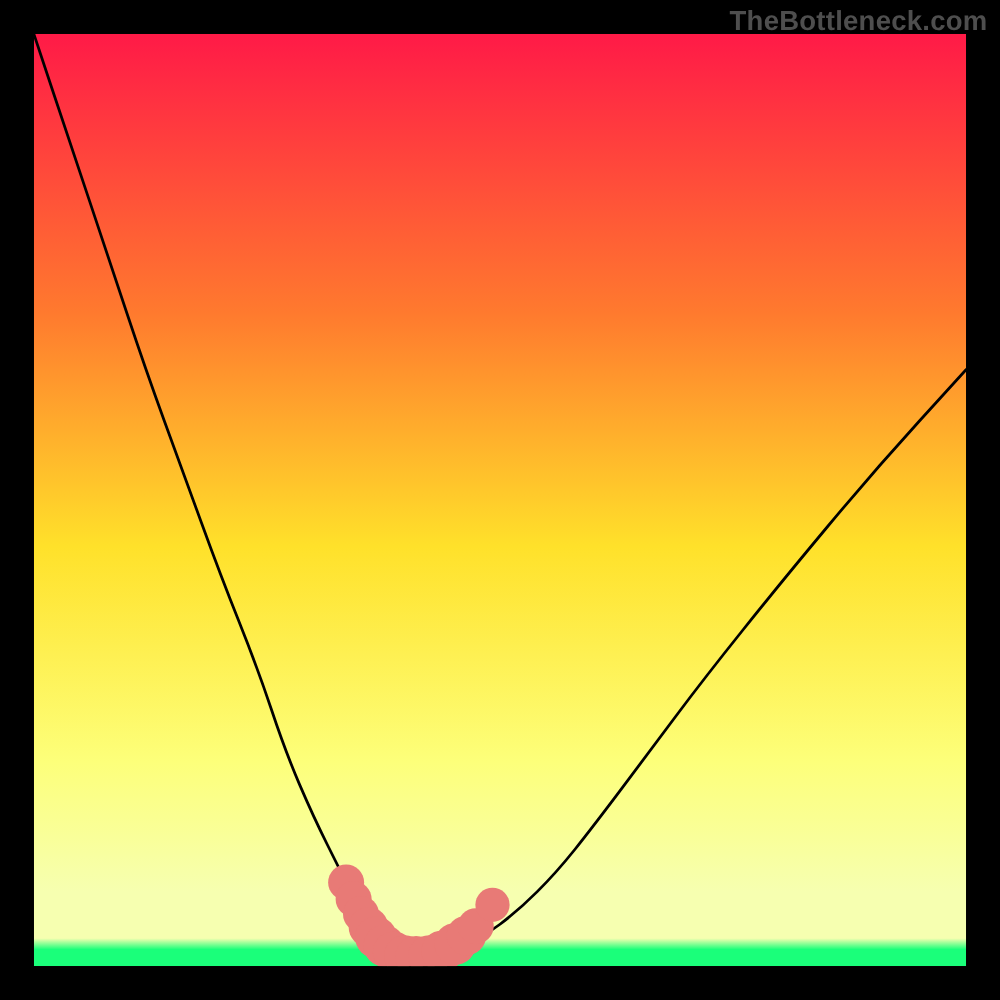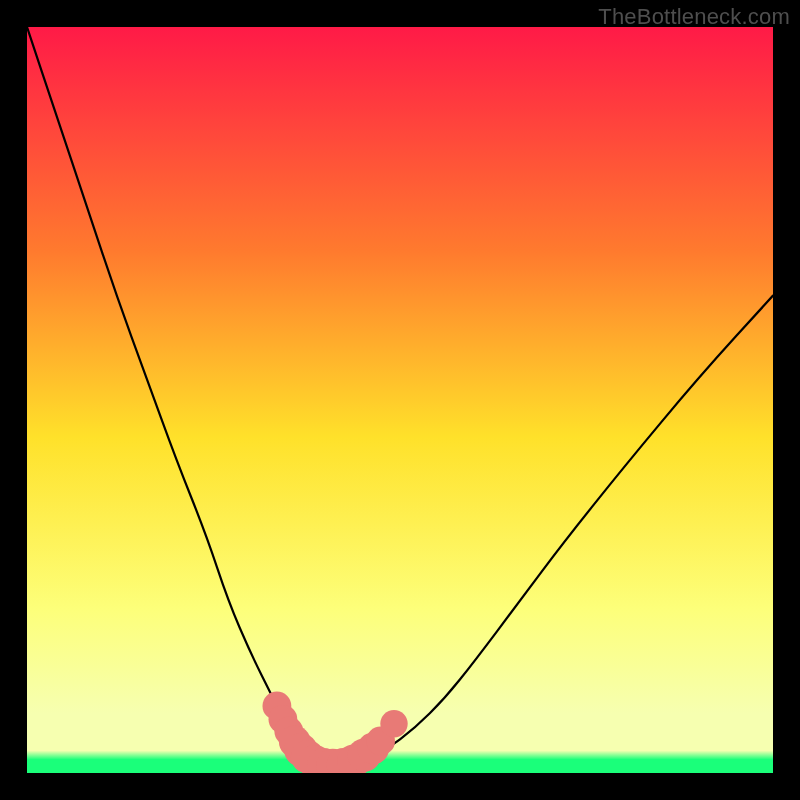--- a/index.html
+++ b/index.html
@@ -26,21 +26,21 @@
     width: 746px;
     height: 746px;
     overflow: hidden;
   }
   .watermark {
     position: absolute;
     top: 4px;
     right: 10px;
     color: #4e4e4e;
     font-size: 22px;
-    font-weight: 400;
+    font-weight: 700;
     letter-spacing: 0.2px;
     user-select: none;
   }
   svg { display: block; }
 </style>
 </head>
 <body>
 
 <div class="frame">
   <div class="plot">

